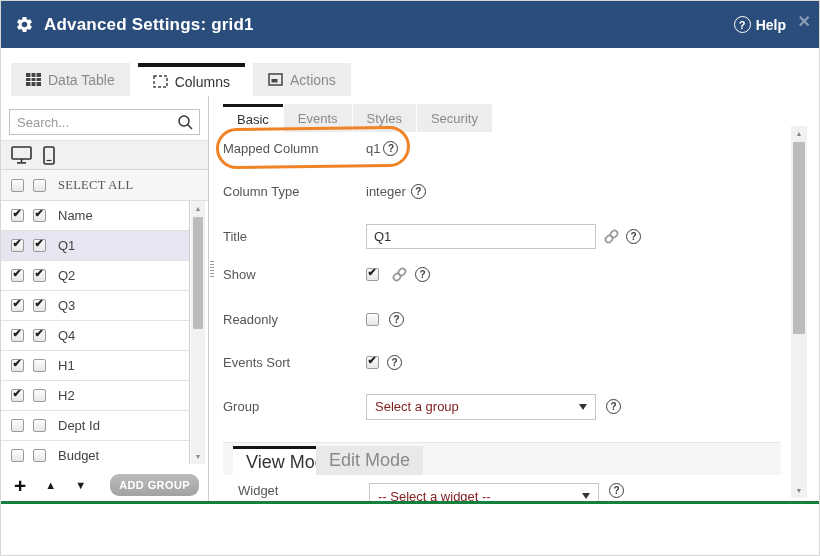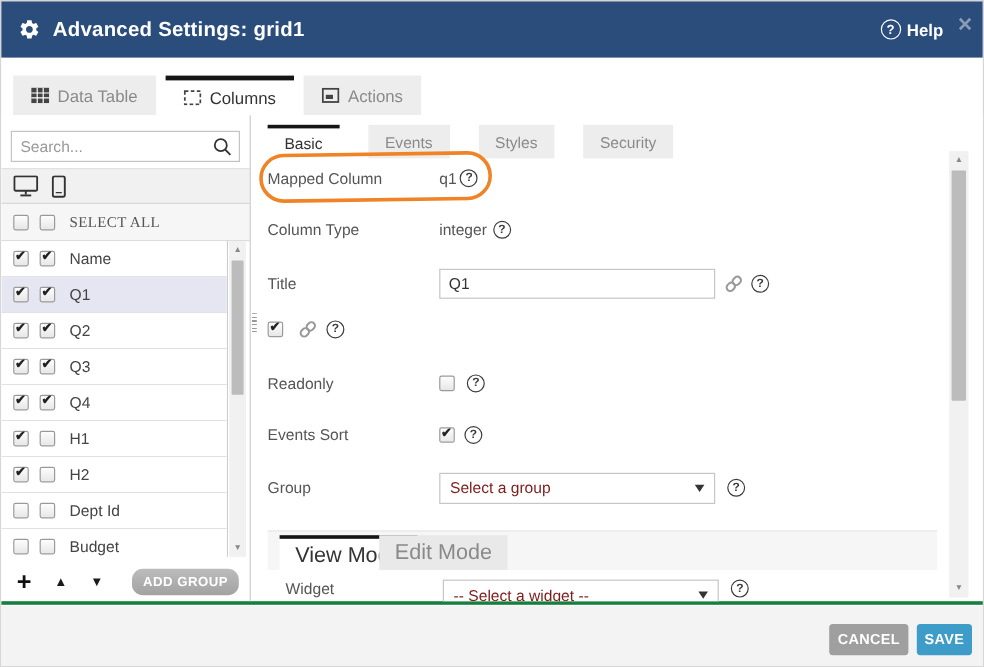--- a/index.html
+++ b/index.html
@@ -57,21 +57,21 @@
   .sb-thumb { position:absolute; left:2px; right:2px; background:#bcbcbc; border-radius:1px; cursor:grab; }
   .sb-left .sb-thumb { top:16px; height:112px; }
   .sb-right .sb-thumb { top:16px; height:192px; }
 
   .left-toolbar { position:absolute; top:375px; left:0; width:207px; height:28px; display:flex; align-items:center; background:#fff; }
   .tb-plus { font-size:21px; font-weight:bold; color:#111; margin-left:13px; cursor:pointer; line-height:1; }
   .tb-tri { font-size:11px; color:#1a1a1a; margin-left:19px; cursor:pointer; }
   .add-group-btn { position:absolute; right:9px; top:3px; background:linear-gradient(#bcbcbc,#a2a2a2); color:#fff; font-size:11px; font-weight:bold; padding:5px 9px; border-radius:9px; letter-spacing:0.4px; cursor:pointer; }
 
   
-  .sub-tabs { position:absolute; top:8px; left:222px; display:flex; gap:24px; height:28px; }
+  .sub-tabs { position:absolute; top:8px; left:222px; display:flex; gap:1px; height:28px; }
   .stab { display:flex; align-items:center; padding:0 14px; background:#ededed; color:#8a8a8a; font-size:13px; height:28px; cursor:pointer; }
   .stab.active { background:#fff; border-top:3px solid #151515; color:#333; }
 
   .frow { position:absolute; left:222px; display:flex; align-items:center; }
   .flabel { width:143px; font-size:13px; color:#555; }
   .fvalue { font-size:13px; color:#555; }
   .qmark { width:15px; height:15px; min-width:15px; border:1px solid #3c3c3c; border-radius:50%; font-size:10px; font-weight:bold; color:#3c3c3c; display:flex; align-items:center; justify-content:center; cursor:pointer; }
   .link-icon { display:flex; cursor:pointer; }
 
   .text-input { width:230px; height:25px; border:1px solid #c6c6c6; font-size:13px; padding:0 7px; color:#333; outline:none; font-family:inherit; }
@@ -271,20 +271,21 @@
             <g fill="none" stroke="#9a9a9a" stroke-width="1.6" transform="rotate(45 8 8)">
               <rect x="5.2" y="1.2" width="5.6" height="7" rx="2.8"></rect>
               <rect x="5.2" y="7.8" width="5.6" height="7" rx="2.8"></rect>
             </g>
           </svg>
       </span>
       <span class="qmark" style="margin-left:6px;">?</span>
     </div>
 
     <div class="frow" style="top:167px; height:22px;">
+      <span class="flabel">Show</span>
       <span class="cb checked" style="margin-right:0;"></span>
       <span class="link-icon" style="margin-left:12px;">
         <svg width="17" height="17" viewBox="0 0 16 16">
             <g fill="none" stroke="#9a9a9a" stroke-width="1.6" transform="rotate(45 8 8)">
               <rect x="5.2" y="1.2" width="5.6" height="7" rx="2.8"></rect>
               <rect x="5.2" y="7.8" width="5.6" height="7" rx="2.8"></rect>
             </g>
           </svg>
       </span>
       <span class="qmark" style="margin-left:7px;">?</span>
@@ -325,17 +326,13 @@
       <span class="qmark" style="margin-left:10px;">?</span>
     </div>
 
     <div class="scroll-track sb-right">
       <span class="sb-arrow up">▲</span>
       <span class="sb-thumb"></span>
       <span class="sb-arrow down">▼</span>
     </div>
   </div>
 
-  <div class="footer">
-    <button class="btn btn-cancel">CANCEL</button>
-    <button class="btn btn-save">SAVE</button>
-  </div>
 </div>
 
 </body></html>

